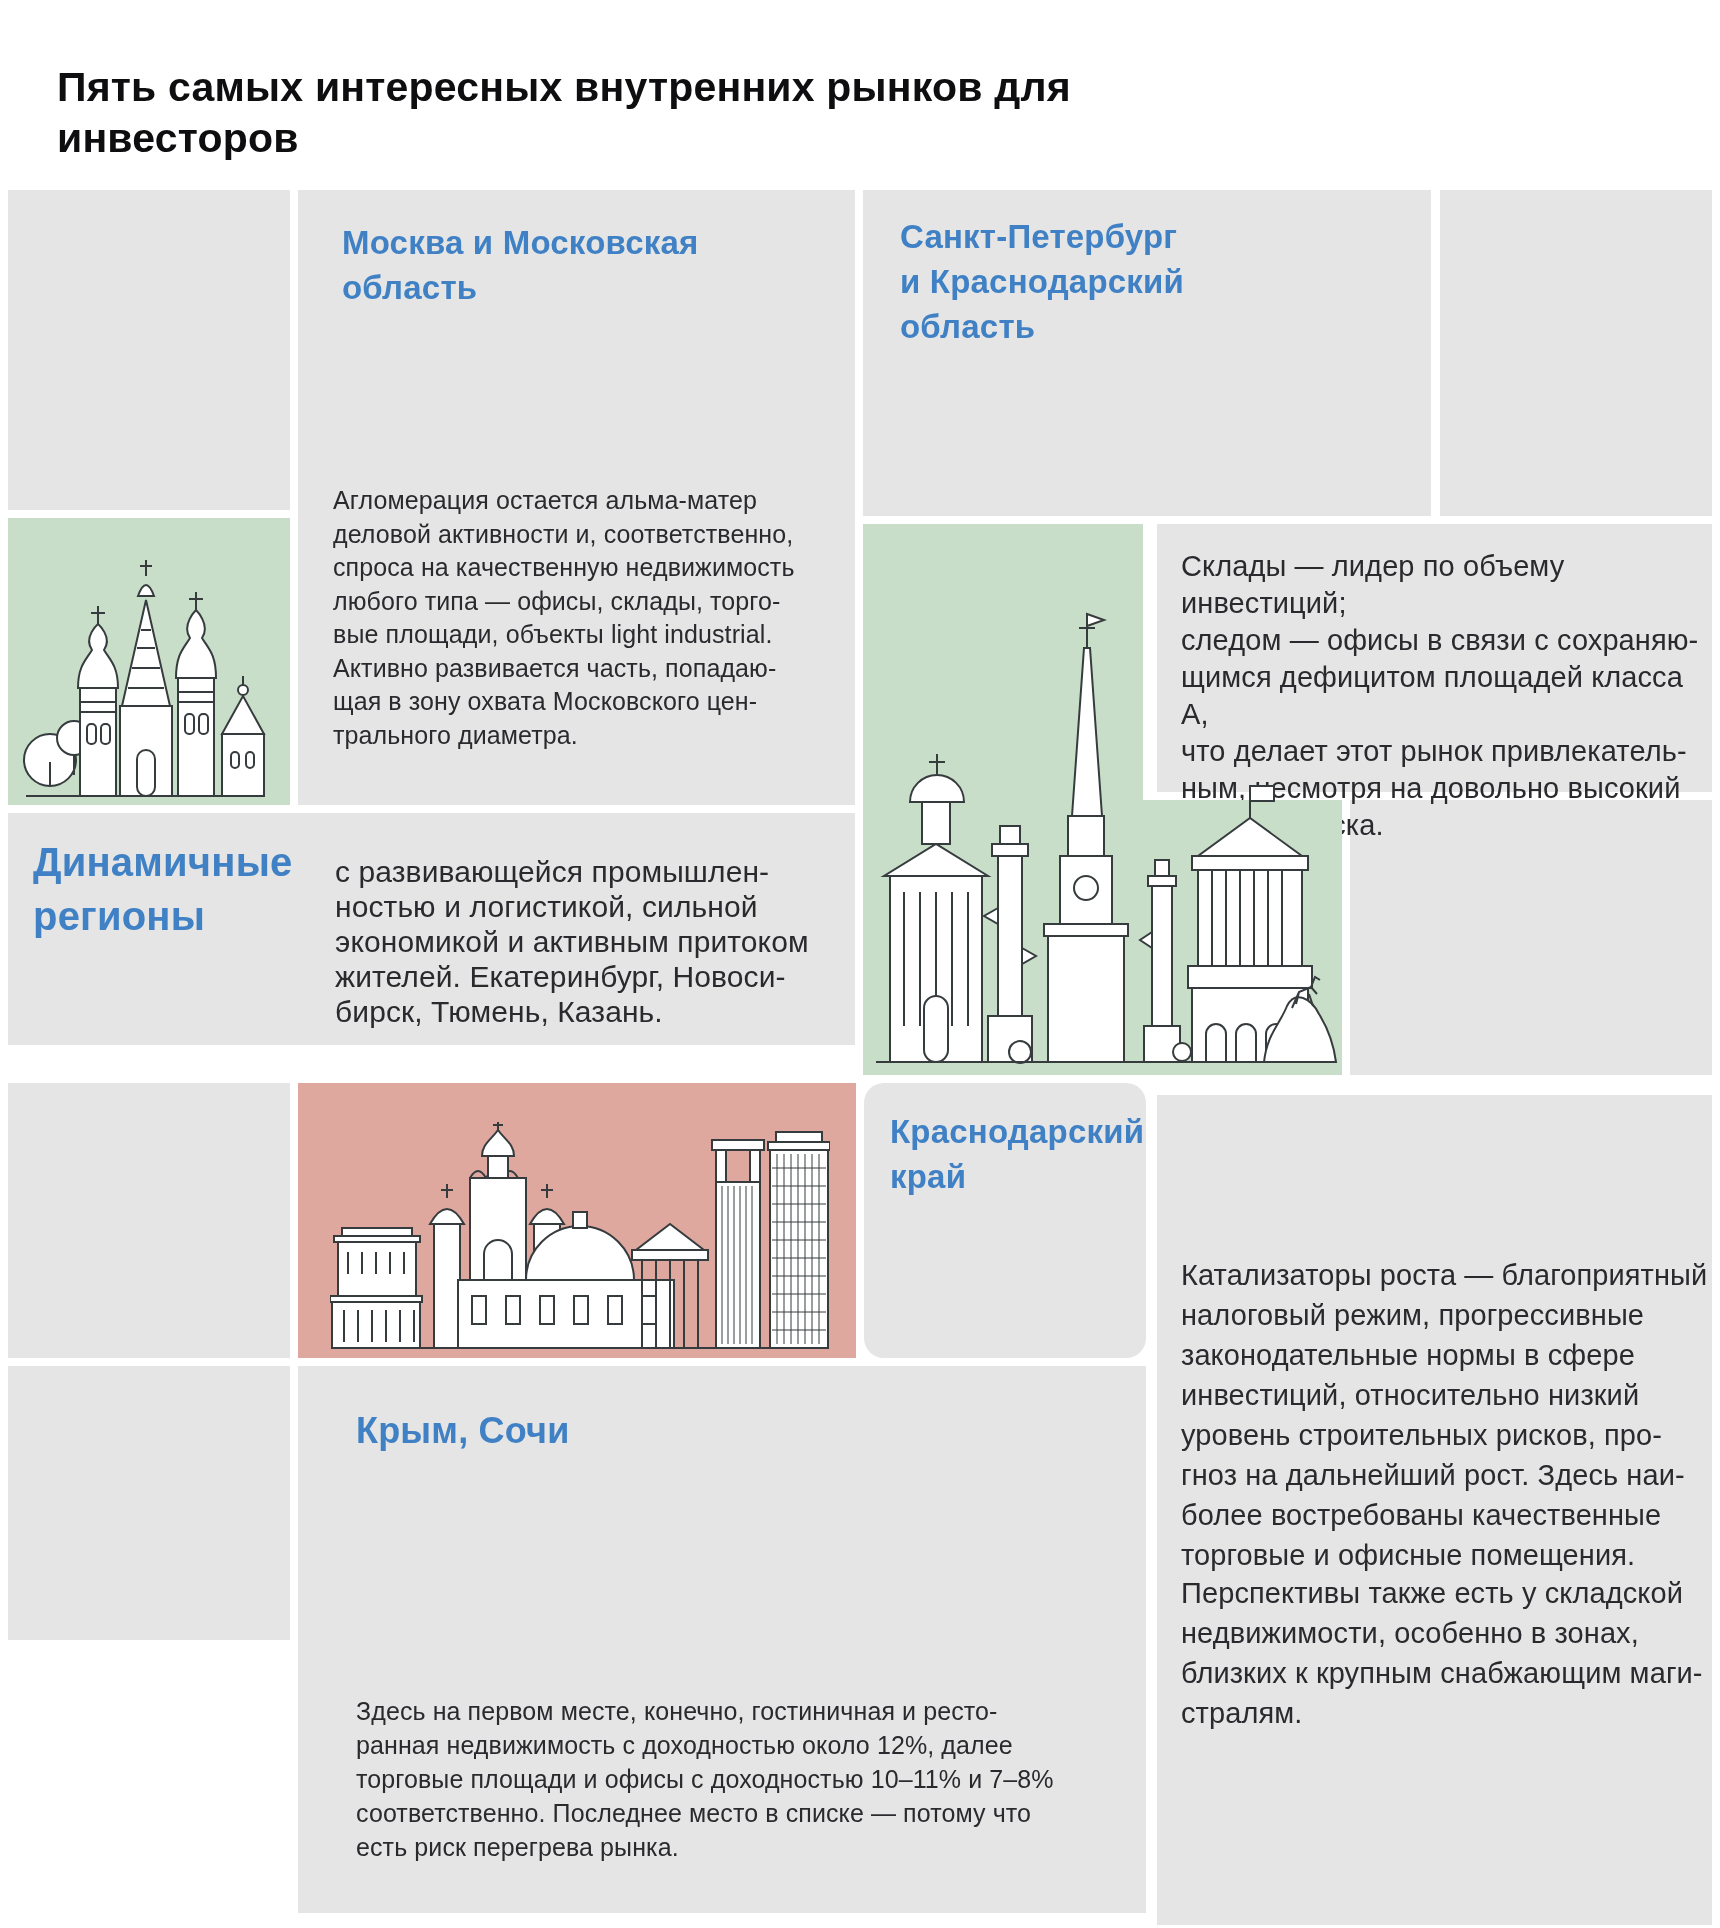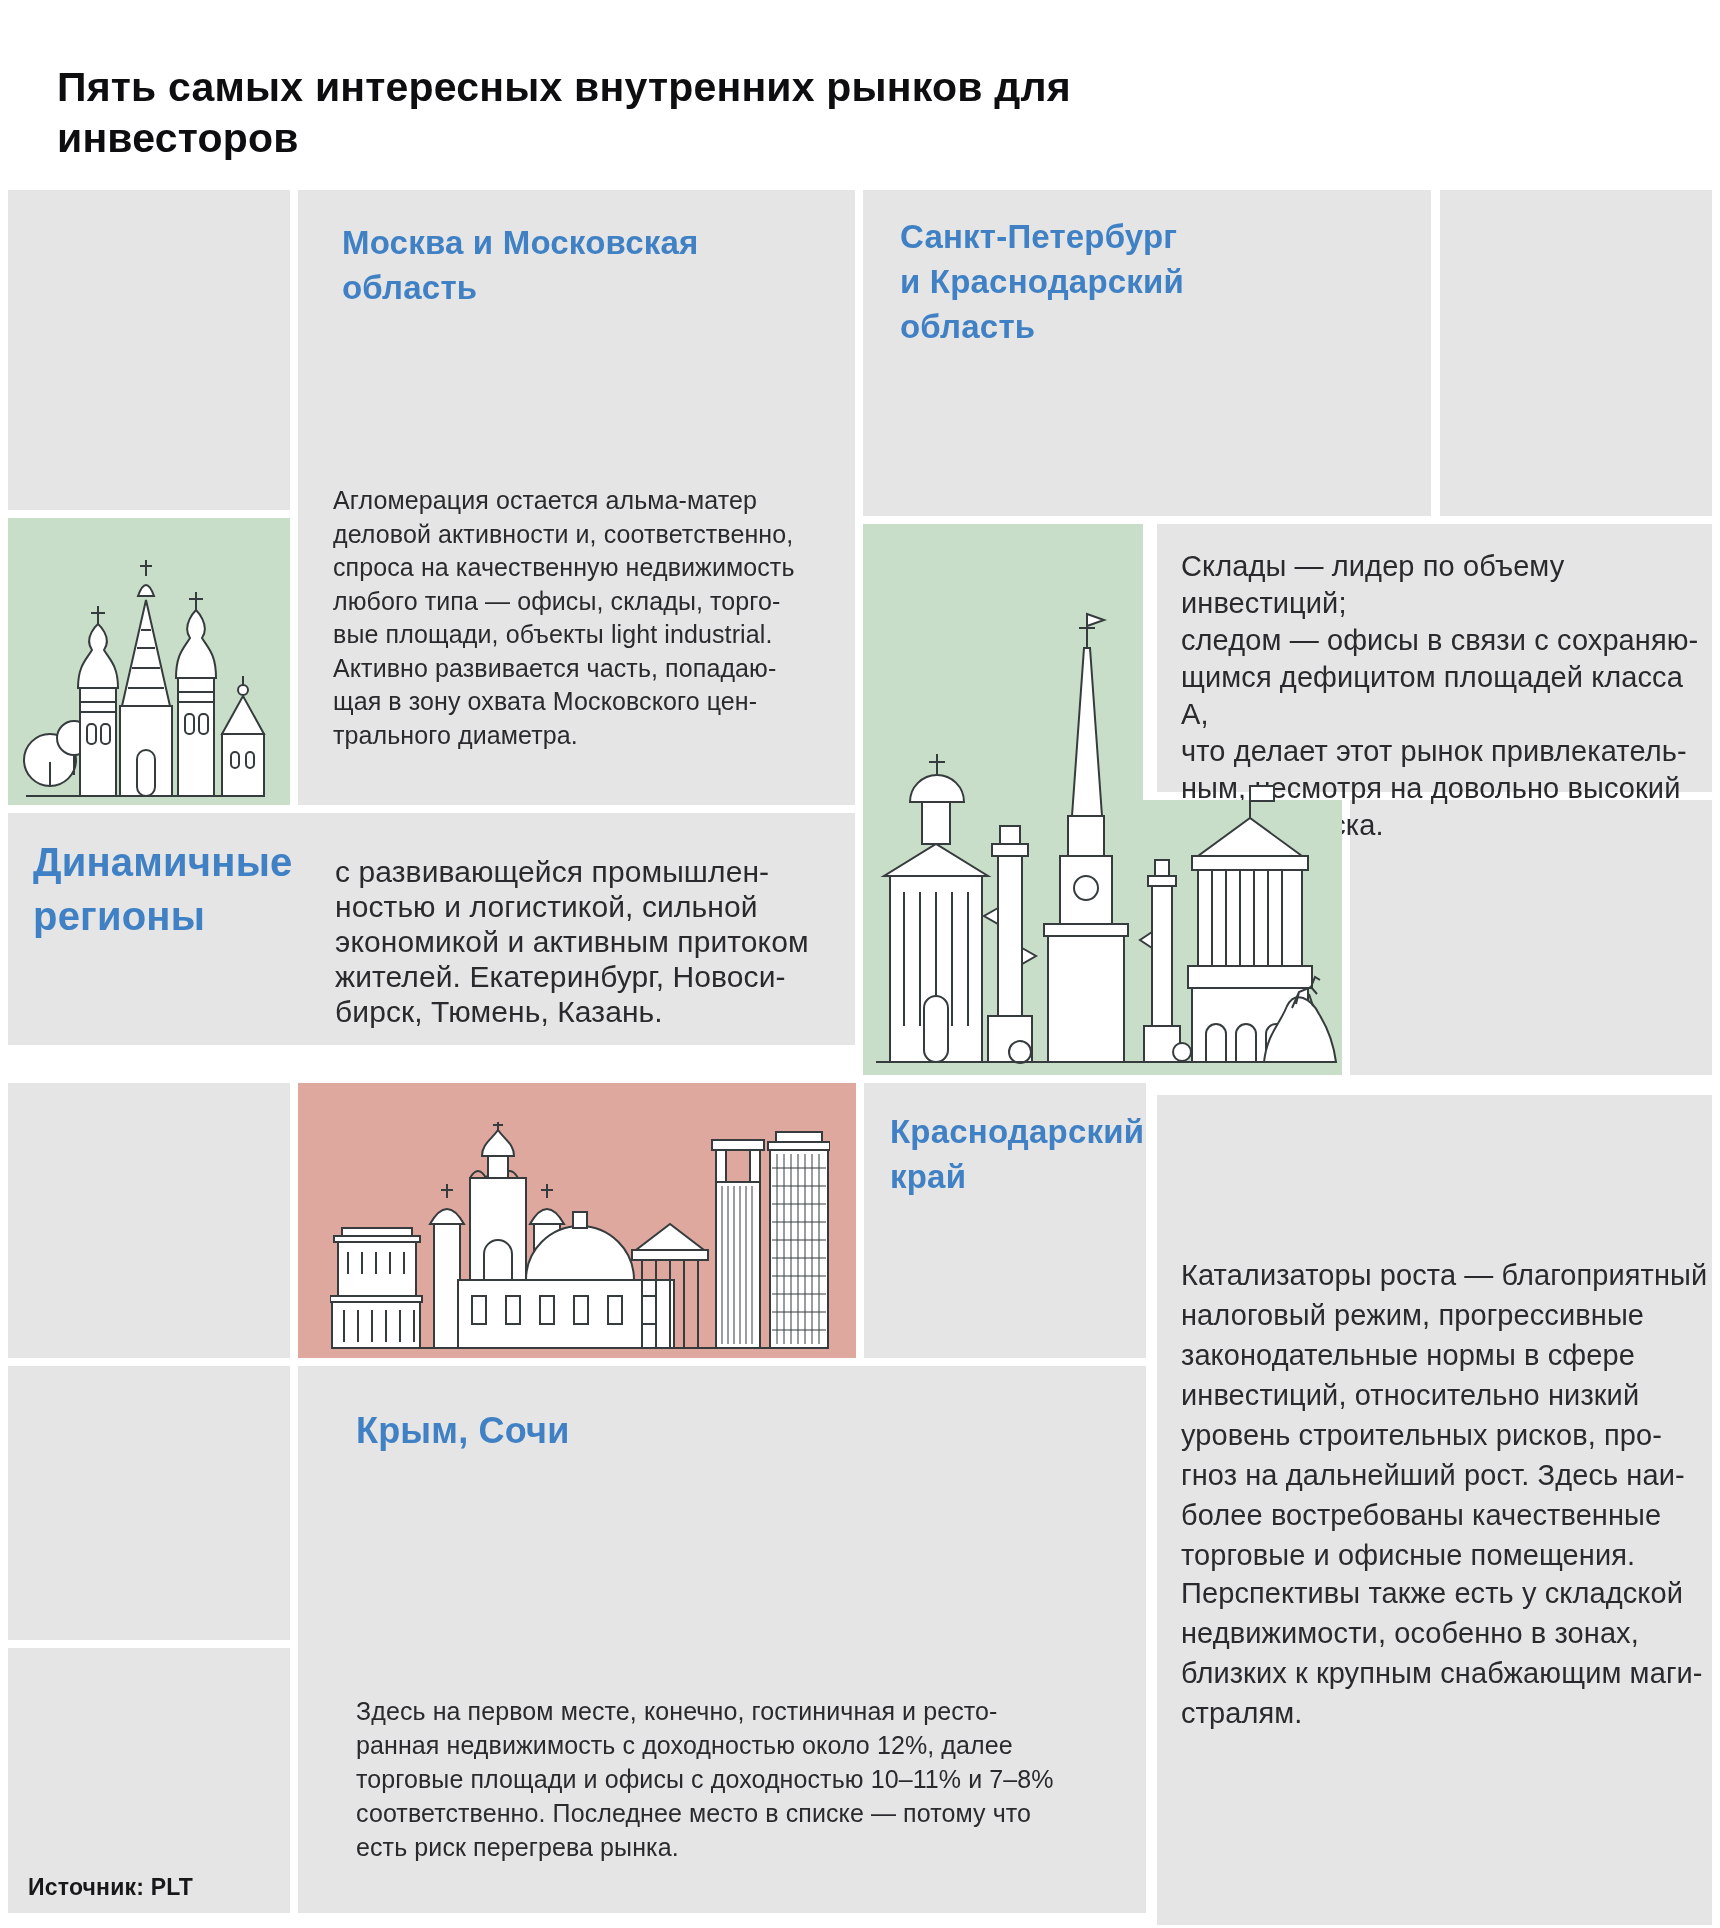--- a/index.html
+++ b/index.html
@@ -23,21 +23,21 @@
   .t-spb-head{left:863px;top:190px;width:568px;height:326px;}
   .t-top-right{left:1440px;top:190px;width:272px;height:326px;}
   .t-basil{left:8px;top:518px;width:282px;height:287px;}
   .t-spb-text{left:1157px;top:524px;width:555px;height:268px;}
   .t-grn-spb-a{left:863px;top:524px;width:280px;height:276px;}
   .t-grn-spb-b{left:863px;top:800px;width:479px;height:275px;}
   .t-mid-right{left:1350px;top:800px;width:362px;height:275px;}
   .t-dynamic{left:8px;top:813px;width:847px;height:232px;}
   .t-left-1{left:8px;top:1083px;width:282px;height:275px;}
   .t-pink{left:298px;top:1083px;width:558px;height:275px;}
-  .t-krasnodar-head{left:864px;top:1083px;width:282px;height:275px;}
+  .t-krasnodar-head{left:864px;top:1083px;width:282px;height:275px;border-radius:20px;}
   .t-right-tall{left:1157px;top:1083px;width:555px;height:830px;margin-top:12px;}
   .t-left-2{left:8px;top:1366px;width:282px;height:274px;}
   .t-crimea{left:298px;top:1366px;width:848px;height:547px;}
   .t-left-3{left:8px;top:1648px;width:282px;height:265px;}
 
   .section-heading{
     position:absolute;color:#3f81c4;font-weight:700;
     font-size:33px;line-height:45px;white-space:pre-line;letter-spacing:.2px;
   }
   .body-text{
@@ -146,23 +146,20 @@
 
   <div class="tile lav t-crimea">
     <div class="section-heading h-crimea">Крым, Сочи</div>
     <div class="body-text b-crimea-2">Здесь на первом месте, конечно, гостиничная и ресто-
 ранная недвижимость с доходностью около 12%, далее
 торговые площади и офисы с доходностью 10–11% и 7–8%
 соответственно. Последнее место в списке — потому что
 есть риск перегрева рынка.</div>
   </div>
 
-  <div class="tile lav t-left-3">
-    <div class="source-note">Источник: PLT</div>
-  </div>
 
   <div class="illus i-basil">
     <svg width="250" height="262" viewBox="0 0 250 262">
       <circle class="bld" cx="30" cy="222" r="26"></circle>
       <circle class="bld" cx="54" cy="200" r="17"></circle>
       <path class="ln" d="M30 248 v-24 M54 217 v20"></path>
 
       <rect class="bld" x="60" y="150" width="36" height="108"></rect>
       <path class="bld" d="M58 150 C58 128 66 122 72 112 C63 99 78 86 78 86 C78 86 93 99 84 112 C90 122 98 128 98 150 Z"></path>
       <path class="ln" d="M78 86 V68 M71 75 H85 M60 164 H96 M60 174 H96"></path>

